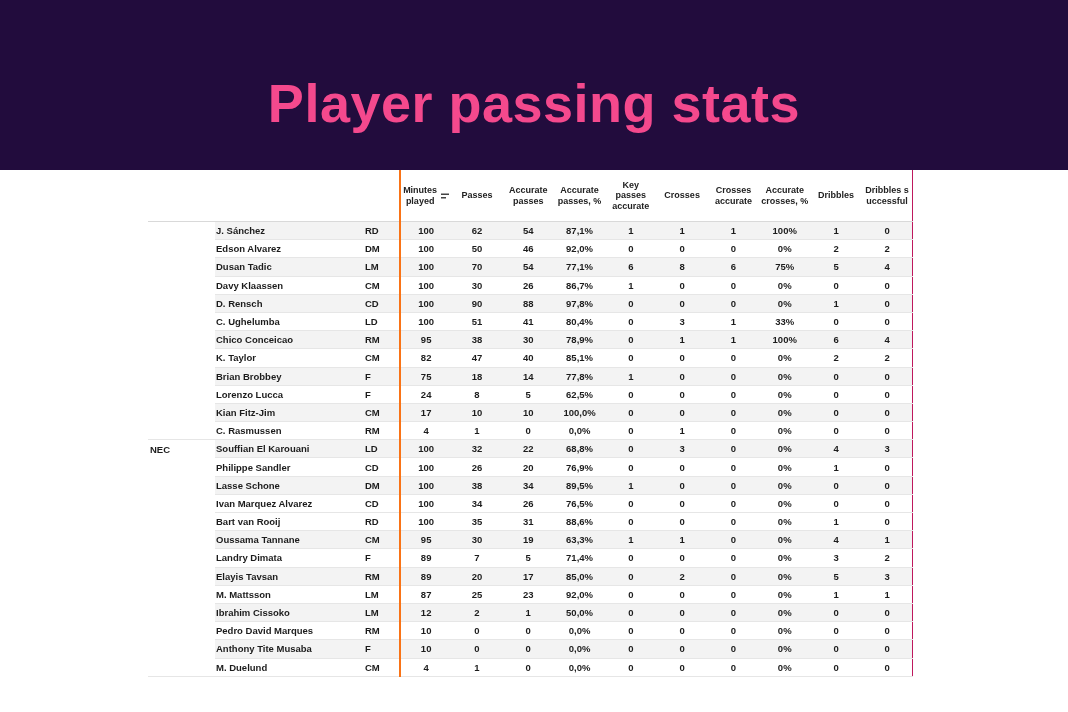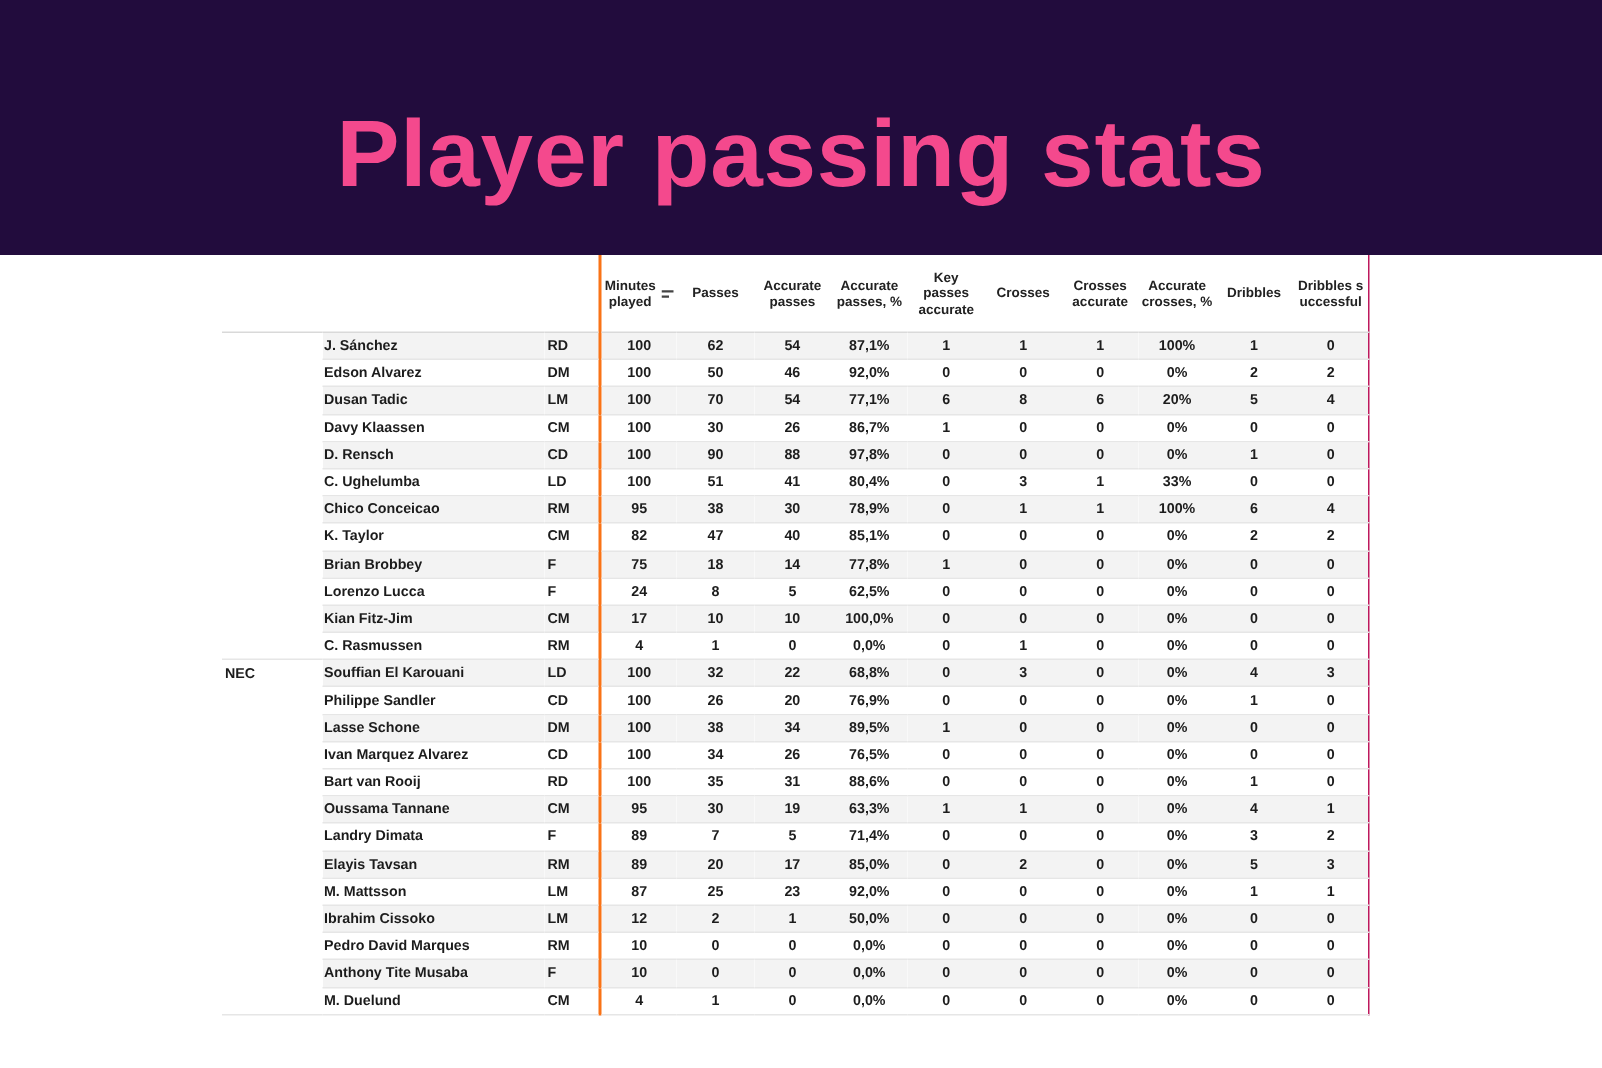--- a/index.html
+++ b/index.html
@@ -8,21 +8,21 @@
     font-family:"Liberation Sans","DejaVu Sans",sans-serif;
     position:relative;
   }
   .banner{
     position:absolute;top:0;left:0;width:1068px;height:170px;
     background:#220c3d;
     display:flex;align-items:center;justify-content:center;
     padding-top:36px;box-sizing:border-box;
   }
   .banner h1{
-    margin:0;font-size:63px;font-weight:800;letter-spacing:.5px;
+    margin:0;font-size:54px;font-weight:800;letter-spacing:.5px;
     color:#f4498d;
   }
   .content{
     position:absolute;top:170px;left:0;width:1068px;height:542px;background:#fff;
   }
   table.stats{
     position:absolute;left:148px;top:0;
     border-collapse:collapse;table-layout:fixed;
     font-size:9.5px;color:#1c1c1c;
   }
@@ -180,21 +180,21 @@
           <td class="team-cell"></td>
           <td class="player-cell">Dusan Tadic</td>
           <td class="pos-cell">LM</td>
           <td class="num-cell col-minutes-played col-first">100</td>
           <td class="num-cell col-passes">70</td>
           <td class="num-cell col-accurate-passes">54</td>
           <td class="num-cell col-accurate-passes-pct">77,1%</td>
           <td class="num-cell col-key-passes-accurate">6</td>
           <td class="num-cell col-crosses">8</td>
           <td class="num-cell col-crosses-accurate">6</td>
-          <td class="num-cell col-accurate-crosses-pct">20%</td>
+          <td class="num-cell col-accurate-crosses-pct">75%</td>
           <td class="num-cell col-dribbles">5</td>
           <td class="num-cell col-dribbles-successful col-last">4</td>
         </tr>
         <tr>
           <td class="team-cell"></td>
           <td class="player-cell">Davy Klaassen</td>
           <td class="pos-cell">CM</td>
           <td class="num-cell col-minutes-played col-first">100</td>
           <td class="num-cell col-passes">30</td>
           <td class="num-cell col-accurate-passes">26</td>

